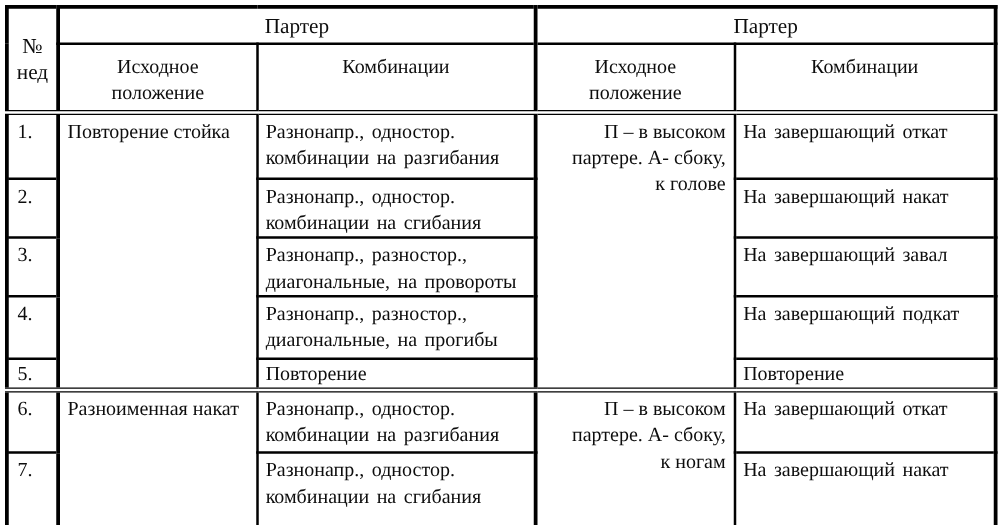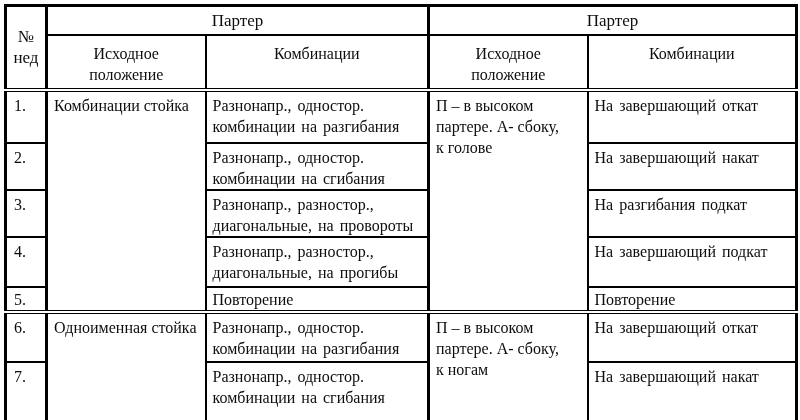--- a/index.html
+++ b/index.html
@@ -45,21 +45,21 @@
     text-align: center;
     vertical-align: top;
     padding-top: 7px;
     font-size: 16px;
   }
   
   tr.h2 td, td.bb-double { border-bottom: 4px double #000; }
   tr.r6 td { border-top: 4px double #000; }
   
   td.col-num { border-right: 3px solid #000; padding-left: 7px; padding-right: 2px; }
-  td.sec-left { border-left: 3px solid #000; }
+  td.sec-left { border-left: 3px solid #000; text-align: right; }
   td.ip-cell .txt { white-space: pre-line; }
   td.nowrap { white-space: nowrap; }
   
   tr.h1 { height: 29px; }
   tr.h2 { height: 55px; margin-top: 24px; }
   tr.r1 { height: 53px; }
   tr.r2 { height: 44px; }
   tr.r3 { height: 47px; }
   tr.r4 { height: 50px; }
   tr.r5 { height: 21px; }
@@ -110,21 +110,21 @@
       <td>
         <div class="txt">Комбинации</div>
       </td>
     </tr>
 
     <tr class="r1">
       <td class="col-num">
         <div class="txt">1.</div>
       </td>
       <td rowspan="5" class="ip-cell nowrap">
-        <div class="txt">Комбинации стойка</div>
+        <div class="txt">Повторение стойка</div>
       </td>
       <td class="comb">
         <div class="txt">Разнонапр., одностор.
 комбинации на разгибания</div>
       </td>
       <td rowspan="5" class="sec-left ip-cell">
         <div class="txt">П – в высоком
 партере. А- сбоку,
 к голове</div>
       </td>
@@ -148,21 +148,21 @@
 
     <tr class="r3">
       <td class="col-num">
         <div class="txt">3.</div>
       </td>
       <td class="comb">
         <div class="txt">Разнонапр., разностор.,
 диагональные, на провороты</div>
       </td>
       <td class="comb">
-        <div class="txt">На разгибания подкат</div>
+        <div class="txt">На завершающий завал</div>
       </td>
     </tr>
 
     <tr class="r4">
       <td class="col-num">
         <div class="txt">4.</div>
       </td>
       <td class="comb">
         <div class="txt">Разнонапр., разностор.,
 диагональные, на прогибы</div>
@@ -182,21 +182,21 @@
       <td class="comb">
         <div class="txt">Повторение</div>
       </td>
     </tr>
 
     <tr class="r6">
       <td class="col-num">
         <div class="txt">6.</div>
       </td>
       <td rowspan="2" class="ip-cell nowrap">
-        <div class="txt">Одноименная стойка</div>
+        <div class="txt">Разноименная накат</div>
       </td>
       <td class="comb">
         <div class="txt">Разнонапр., одностор.
 комбинации на разгибания</div>
       </td>
       <td rowspan="2" class="sec-left ip-cell">
         <div class="txt">П – в высоком
 партере. А- сбоку,
 к ногам</div>
       </td>

